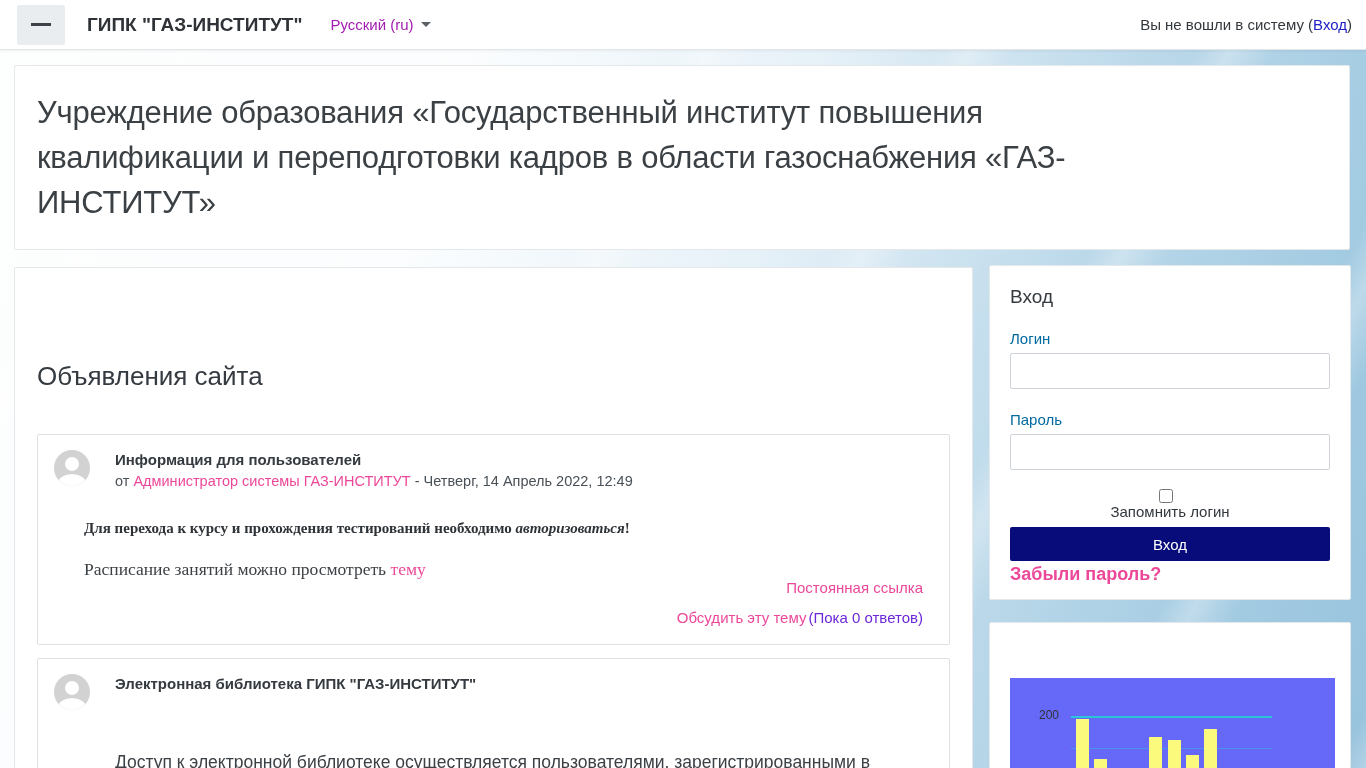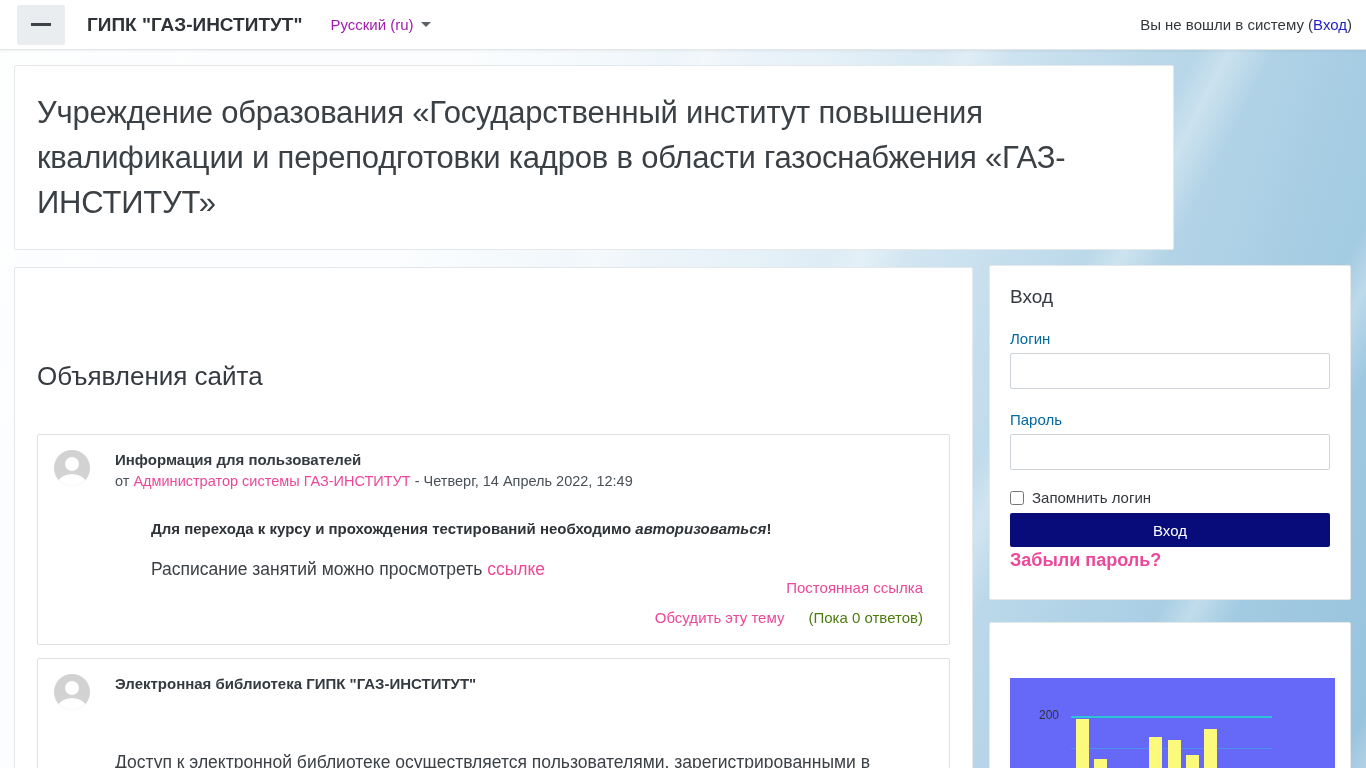--- a/index.html
+++ b/index.html
@@ -28,21 +28,21 @@
   }
   .hamburger .bar { width:20px; height:3px; background:#3c4248; border-radius:1px; }
   .nav-title { margin-left:22px; font-size:19px; font-weight:700; color:#2f3338; }
   .nav-lang { margin-left:28px; font-size:15px; color:#a21caf; display:flex; align-items:center; gap:7px; cursor:pointer; }
   .caret-down { width:0; height:0; border-left:5px solid transparent; border-right:5px solid transparent; border-top:5px solid #5b6166; }
   .nav-right { margin-left:auto; margin-right:14px; font-size:15px; color:#33383d; }
   .nav-right a { color:#2121c4; }
 
   
   .card { background:#ffffff; border:1px solid #e5e8ea; border-radius:2px; position:absolute; }
-  .header-card { left:14px; top:65px; width:1160px; height:185px; padding:24px 22px; }
+  .header-card { left:14px; top:65px; width:1336px; height:185px; padding:24px 22px; }
   .site-title { font-size:31px; font-weight:400; line-height:45px; color:#3b4045; max-width:1120px; letter-spacing:-0.2px; }
 
   
   .main-card { left:14px; top:267px; width:959px; height:640px; padding:0 22px; }
   .section-title { margin-top:93px; font-size:26px; font-weight:400; color:#343a40; }
 
   .post {
     border:1px solid #dde1e5; background:#fff; border-radius:2px;
     margin-top:0; padding:15px 16px; position:relative;
   }
@@ -51,40 +51,40 @@
   .post-head { display:flex; }
   .avatar {
     width:36px; height:36px; border-radius:50%; background:#d2d2d2;
     position:relative; overflow:hidden; flex:0 0 36px; cursor:pointer;
   }
   .avatar::before { content:""; position:absolute; left:11px; top:7px; width:14px; height:14px; border-radius:50%; background:#ffffff; }
   .avatar::after  { content:""; position:absolute; left:4px; top:24px; width:28px; height:18px; border-radius:50%; background:#ffffff; }
   .post-head-text { margin-left:25px; }
   .post-title { font-size:15px; font-weight:700; color:#343a40; padding-top:1px; }
   .post-meta { font-size:14.5px; color:#495057; margin-top:5px; }
-  .post-body { margin-left:97px; }
+  .post-body { margin-left:30px;font-family:Liberation Serif, serif; }
   .post-line-bold { margin-top:31px; font-size:15px; font-weight:700; color:#2e3338; }
   .post-line-bold .bolditalic { font-style:italic; }
   .post-line-big { margin-top:22px; font-size:17.5px; color:#3c4146; }
   .post-links { position:absolute; right:26px; }
   .links-1 { bottom:48px; text-align:right; font-size:15px; }
   .links-2 { bottom:18px; text-align:right; font-size:15px; }
-  .replies { color:#4d7c0f; margin-left:24px;text-align:right; }
+  .replies { color:#6d28d9; margin-left:2px;text-align:right; }
   .post2-body { margin-left:61px; margin-top:37px; font-size:17.5px; line-height:30px; color:#3c4146; max-width:820px; }
 
   
   .login-card { left:989px; top:265px; width:362px; height:335px; padding:20px; }
   .side-heading { font-size:19px; font-weight:400; color:#343a40; }
   .field-label { font-size:15px; color:#0369a1; margin-top:22px; }
   .text-input {
     width:100%; height:36px; margin-top:6px; border:1px solid #ced4da;
     border-radius:2px; background:#fff; font-size:15px; padding:0 8px;
     font-family:"Liberation Sans", sans-serif;
   }
-  .remember-row { margin-top:19px; display:flex; align-items:center; font-size:15px; color:#33383d; }
+  .remember-row { margin-top:19px; display:flex; align-items:center; font-size:15px; color:#33383d;flex-direction:column; }
   .remember-row input { width:14px; height:14px; margin-right:8px; cursor:pointer; }
   .login-btn {
     width:100%; height:34px; margin-top:7px; background:#070c7a; color:#ffffff;
     border:none; border-radius:2px; font-size:15px; cursor:pointer;
     font-family:"Liberation Sans", sans-serif;
   }
   .forgot-link { display:inline-block; margin-top:3px; font-size:18px;font-weight:bold; }
 
   .stats-card { left:989px; top:622px; width:362px; height:320px; padding:18px 17px 0 20px; }
   .chart {
@@ -137,21 +137,21 @@
           <a>Администратор системы ГАЗ-ИНСТИТУТ</a>
           <span>- Четверг, 14 Апрель 2022, 12:49</span>
         </div>
       </div>
     </div>
     <div class="post-body">
       <div class="post-line-bold">
         <span>Для перехода к курсу и прохождения тестирований необходимо </span><span class="bolditalic">авторизоваться</span><span>!</span>
       </div>
       <div class="post-line-big">
-        <span>Расписание занятий можно просмотреть </span><a>ссылке</a>
+        <span>Расписание занятий можно просмотреть </span><a>тему</a>
       </div>
     </div>
     <div class="post-links links-1">
       <a>Постоянная ссылка</a>
     </div>
     <div class="post-links links-2">
       <a>Обсудить эту тему</a><span class="replies">(Пока 0 ответов)</span>
     </div>
   </div>
 

